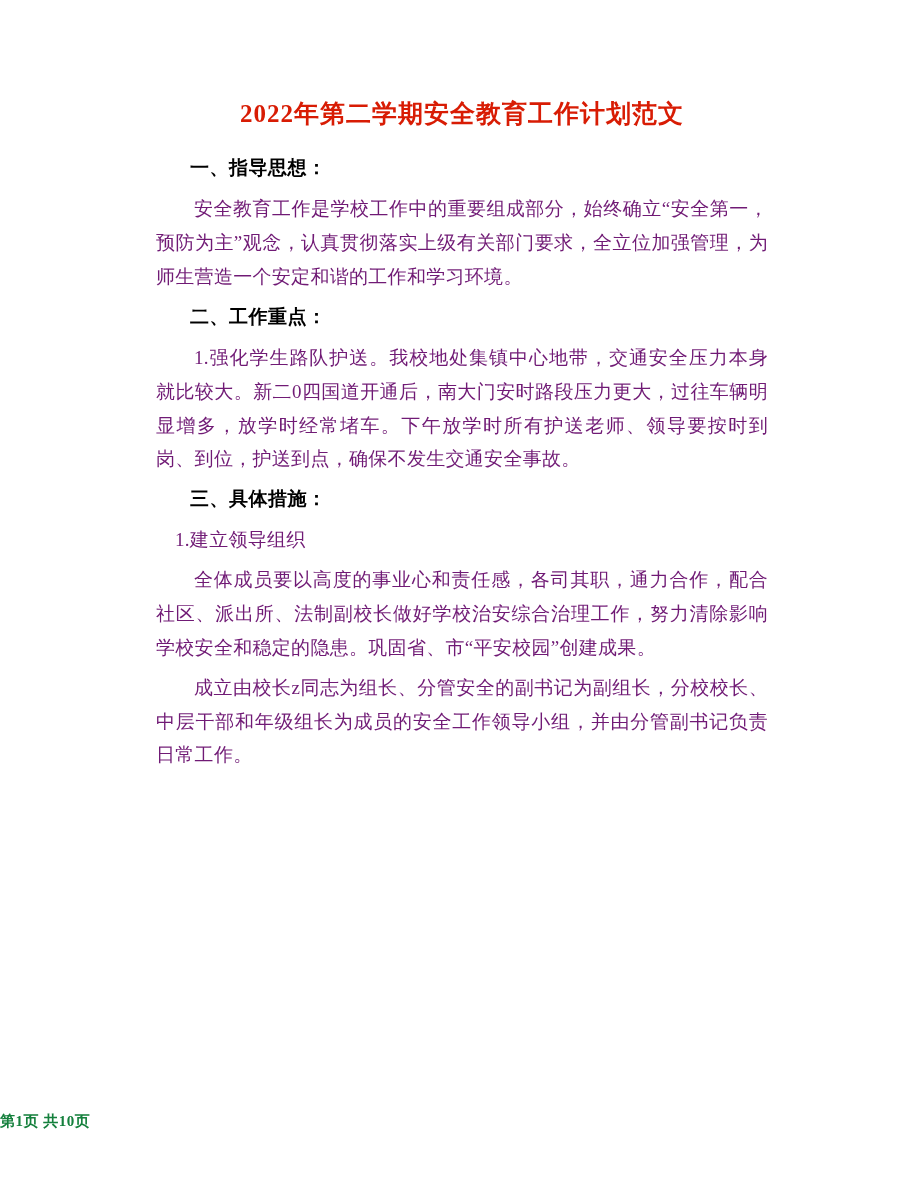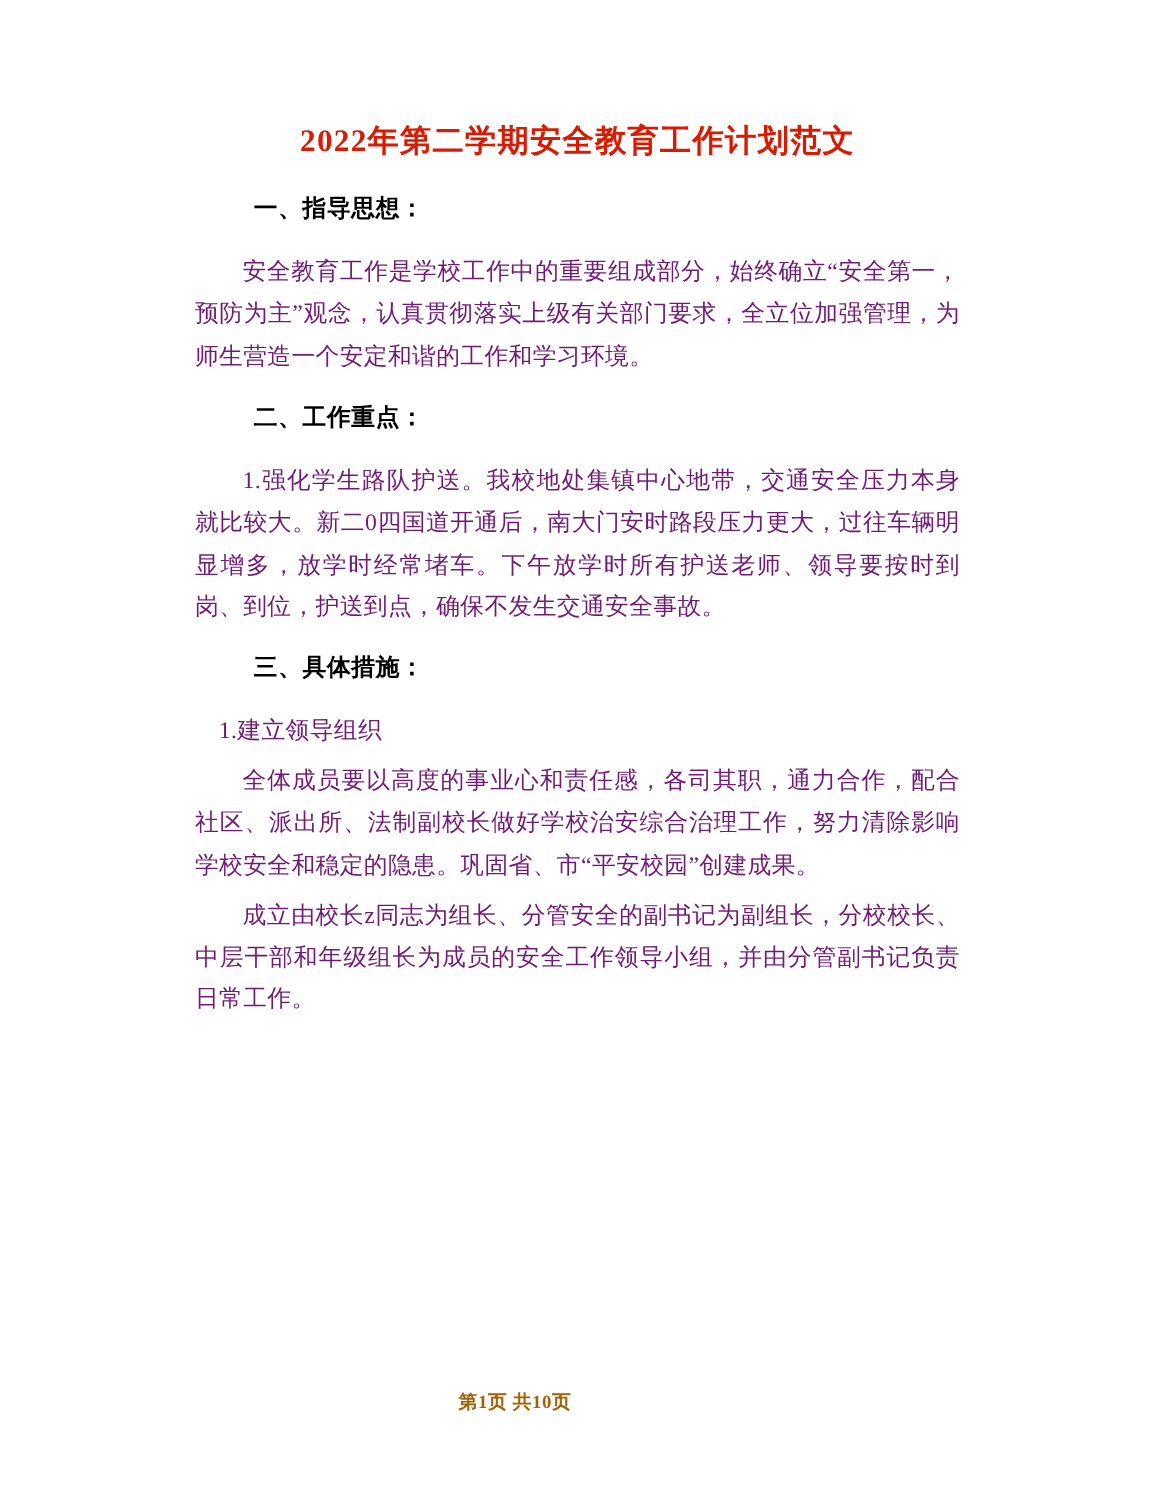--- a/index.html
+++ b/index.html
@@ -36,21 +36,21 @@
     color: #d81c04;
     text-align: center;
     letter-spacing: 1px;
     margin: 0 0 20px 0;
     line-height: 1.4;
   }
   .heading {
     font-size: 19px;
     font-weight: bold;
     color: #000000;
-    margin: 13px;
+    margin: 0;
     padding: 0 0 4px 0;
     text-indent: 38px;
     line-height: 1.75;
     letter-spacing: 0.5px;
   }
   .para {
     font-size: 19px;
     color: #701a75;
     margin: 4px;
     padding: 0 0 2px 0;
@@ -61,24 +61,23 @@
     letter-spacing: 0.3px;
   }
   .para.no-indent {
     text-indent: 19px;
   }
   .footer {
     position: absolute;
     left: 0;
     right: 0;
     top: 1112px;
-    text-align: center;
     font-size: 15px;
     font-weight: bold;
-    color: #a16207;
+    color: #15803d;
     font-family: "Liberation Serif", "DejaVu Serif", serif;
     letter-spacing: 0.5px;
   }
 </style>
 </head>
 <body>
 
 <div class="page">
   <div class="content">
     <div class="doc-title">2022年第二学期安全教育工作计划范文</div>

